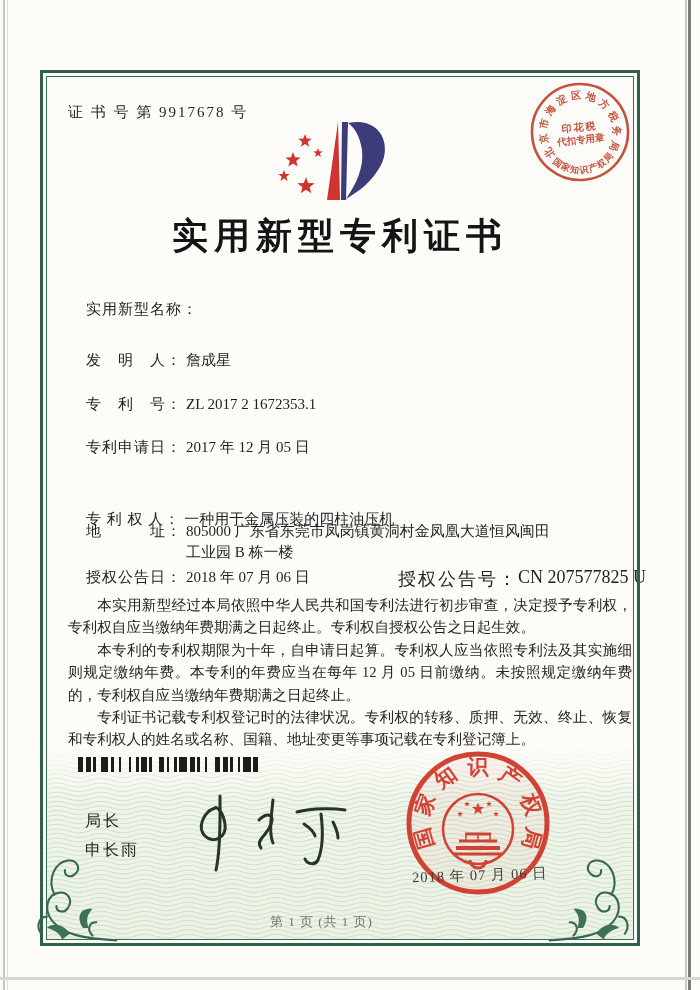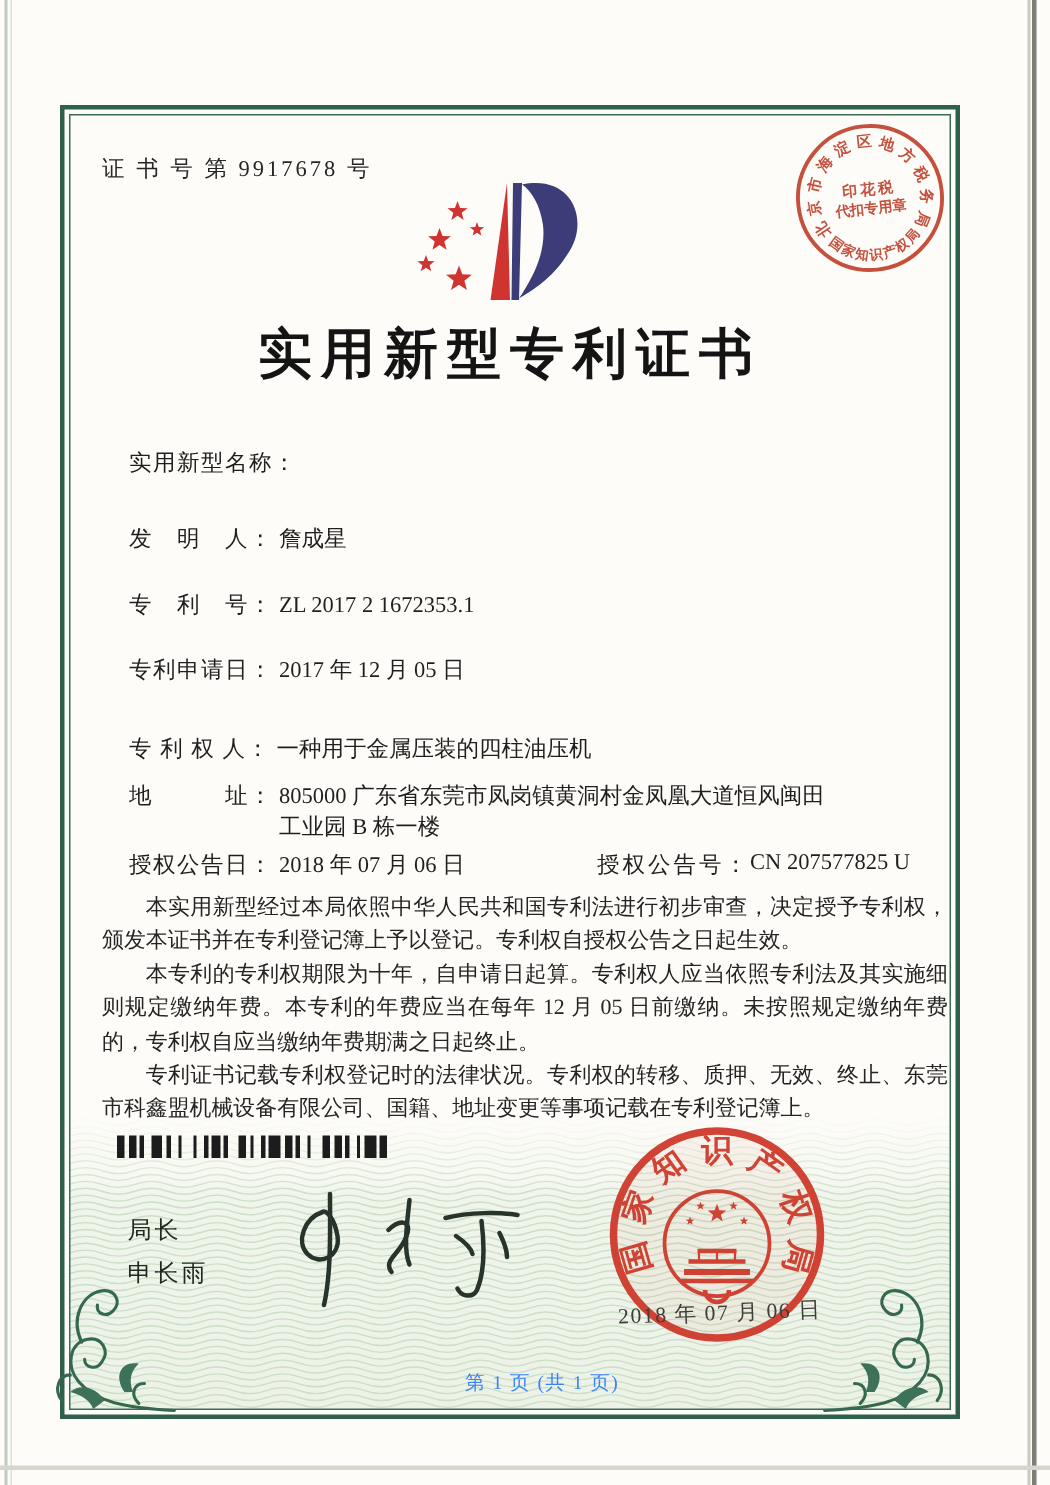--- a/index.html
+++ b/index.html
@@ -33,23 +33,23 @@
   .tax-stamp text{fill:#c0432f;font-weight:bold;text-anchor:middle;dominant-baseline:central;
          font-family:"Liberation Serif","DejaVu Serif",serif;}
   .logo{left:270px;top:98px;width:155px;height:120px;z-index:4;}
   .title{left:40px;top:212px;width:600px;text-align:center;font-size:36px;font-weight:700;
          letter-spacing:6px;color:#141414;z-index:4;}
   
   .field{left:68px;width:560px;font-size:15px;line-height:21px;color:#1f1f1f;z-index:4;
          display:flex;}
   .field .lb{flex:none;letter-spacing:1px;margin-left:18px;}
   .field .val{margin-left:4px;}
-  .f1{top:299px;} .f2{top:350px;} .f3{top:394px;} .f4{top:437px;} .f5{top:490px;}
+  .f1{top:299px;} .f2{top:350px;} .f3{top:394px;} .f4{top:437px;} .f5{top:509px;}
   .f6{top:521px;} .f7{top:567px;}
-  .grant-no{left:398px;top:567px;font-size:15px;color:#1f1f1f;z-index:4;display:flex;}
+  .grant-no{left:398px;top:567px;font-size:18px;color:#1f1f1f;z-index:4;display:flex;}
   .grant-no .lb{letter-spacing:2px;}
   
   .paras{left:68px;top:594px;width:564px;z-index:4;}
   .paras p{margin:0;font-size:14.6px;line-height:22.4px;text-align:justify;
          text-indent:2em;color:#242424;}
   
   .barcode{left:78px;top:757px;width:183px;height:15px;display:flex;z-index:4;}
   .barcode div{height:100%;}
   .barcode .b{background:#1c1c1c;} .barcode .w{background:transparent;}
   
@@ -57,21 +57,21 @@
          letter-spacing:2px;}
   .signature{left:185px;top:788px;width:175px;height:90px;z-index:4;}
   .signature path{stroke:#26342c;stroke-width:3;fill:none;stroke-linecap:round;}
   
   .gov-seal{left:402px;top:747px;width:152px;height:152px;z-index:4;opacity:.95;}
   .gov-seal .ring text{fill:#cf3a2b;font-size:21px;font-weight:bold;text-anchor:middle;
          dominant-baseline:central;font-family:"Liberation Serif","DejaVu Serif",serif;}
   .gov-seal .em{stroke:#cf3a2b;fill:none;}
   .seal-date{left:412px;top:866px;font-size:14.5px;color:#3e3e3a;letter-spacing:1px;
          transform:rotate(-2deg);z-index:4;}
-  .footer{left:270px;top:913px;font-size:13px;color:#3b82f6;letter-spacing:1px;z-index:4;margin-left:40px;}
+  .footer{left:270px;top:913px;font-size:13px;color:#737373;letter-spacing:1px;z-index:4;}
 </style>
 </head>
 <body>
 
 <div class="abs edge-left1"></div>
 <div class="abs edge-left2"></div>
 <div class="abs edge-right2"></div>
 <div class="abs edge-right"></div>
 <div class="abs edge-bottom"></div>
 
@@ -224,23 +224,23 @@
 <div class="abs field f7">
   <span class="lb">授权公告日：</span>
   <span class="val">2018 年 07 月 06 日</span>
 </div>
 <div class="abs grant-no">
   <span class="lb">授权公告号：</span>
   <span class="val">CN 207577825 U</span>
 </div>
 
 <div class="abs paras">
-  <p>本实用新型经过本局依照中华人民共和国专利法进行初步审查，决定授予专利权，颁发本证书并在专利登记簿上予以登记。专利权自授权公告之日起生效。</p>
+  <p>本实用新型经过本局依照中华人民共和国专利法进行初步审查，决定授予专利权，专利权自应当缴纳年费期满之日起终止。专利权自授权公告之日起生效。</p>
   <p>本专利的专利权期限为十年，自申请日起算。专利权人应当依照专利法及其实施细则规定缴纳年费。本专利的年费应当在每年 12 月 05 日前缴纳。未按照规定缴纳年费的，专利权自应当缴纳年费期满之日起终止。</p>
-  <p>专利证书记载专利权登记时的法律状况。专利权的转移、质押、无效、终止、东莞市科鑫盟机械设备有限公司、国籍、地址变更等事项记载在专利登记簿上。</p>
+  <p>专利证书记载专利权登记时的法律状况。专利权的转移、质押、无效、终止、恢复和专利权人的姓名或名称、国籍、地址变更等事项记载在专利登记簿上。</p>
 </div>
 
 <div class="abs barcode">
     <div class="b" style="width: 2.77778%;"></div>
     <div class="w" style="width: 1.38889%;"></div>
     <div class="b" style="width: 2.77778%;"></div>
     <div class="w" style="width: 1.38889%;"></div>
     <div class="b" style="width: 1.38889%;"></div>
     <div class="w" style="width: 2.77778%;"></div>
     <div class="b" style="width: 4.16667%;"></div>

